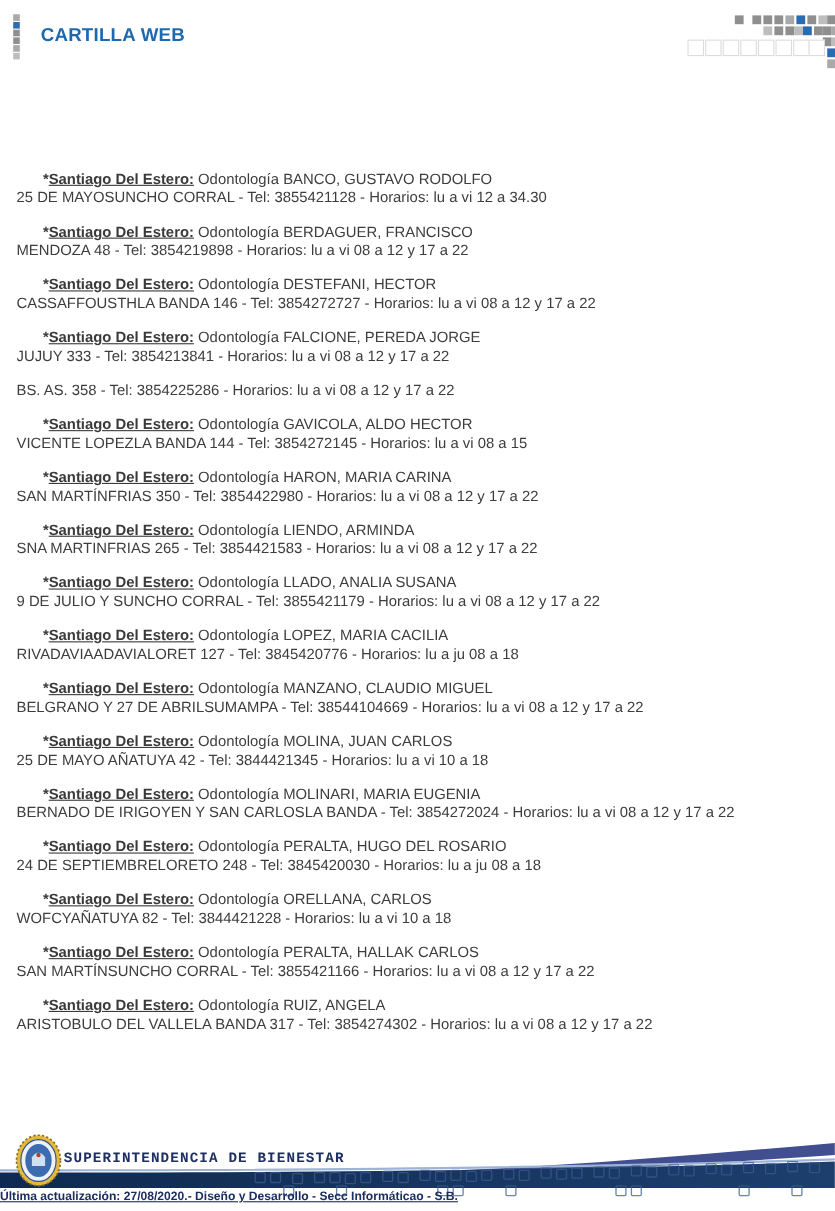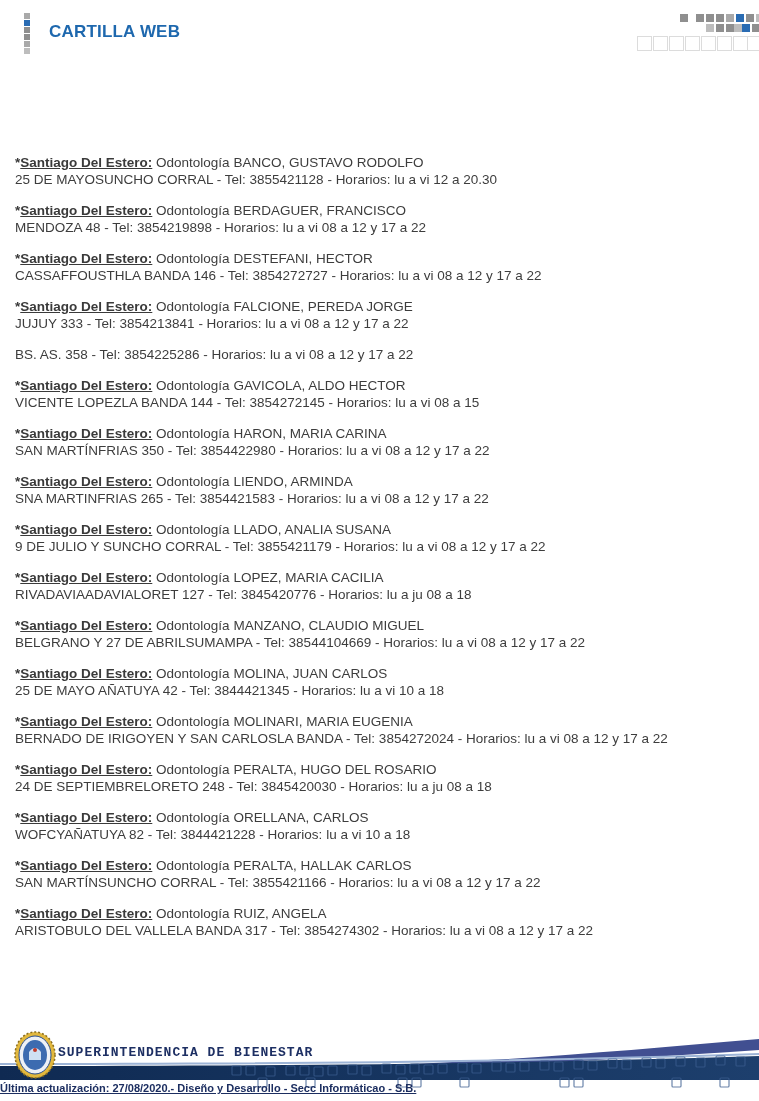--- a/index.html
+++ b/index.html
@@ -2,39 +2,39 @@
 <html><head>
 <meta charset="utf-8">
 <title>Cartilla Web</title>
 <style>
   html,body{margin:0;padding:0;background:#ffffff;}
   body{
     width:759px;height:1101px;position:relative;overflow:hidden;
     font-family:"Liberation Sans",sans-serif;color:#3d3d3d;
   }
   
-  .header{position:absolute;top:0;left:12px;width:676px;height:60px;background:#fff;}
+  .header{position:absolute;top:0;left:0;width:676px;height:60px;background:#fff;}
   .logo-strip{position:absolute;left:12px;top:13px;width:7px;}
   .logo-strip .sq{width:6px;height:6px;margin-bottom:1px;}
   .brand{
     position:absolute;left:37px;top:22px;
     font-size:17px;font-weight:bold;letter-spacing:.2px;color:#1e68ae;
   }
   .deco{position:absolute;top:0;left:0;width:759px;height:65px;pointer-events:none;}
   .deco .sq{position:absolute;width:8px;height:8px;}
   .deco .osq{position:absolute;width:13px;height:13px;border:1px solid #dcdcdc;background:#fff;}
   .g1{background:#8f8f8f;} .g2{background:#a9a9a9;} .g3{background:#bdbdbd;} .bl{background:#2a6cb3;}
   
   .content{
     position:absolute;top:140px;left:15px;right:8px;
     font-size:13.5px;line-height:17px;
   }
   .content p{margin:0;}
   .entry{margin-top:14px;}
-  .prov{font-weight:bold;color:#3a3a3a;}
+  .prov{font-weight:bold;color:#3a3a3a;margin-left:24px;}
   .prov-name{text-decoration:underline;}
   
   .footer{position:absolute;left:0;top:1020px;width:759px;height:81px;}
   .emblem{position:absolute;left:13px;top:10px;}
   .org{
     position:absolute;left:58px;top:25px;
     font-family:"Liberation Mono",monospace;font-weight:bold;
     font-size:13px;letter-spacing:1px;color:#1d2f63;
   }
   .band{position:absolute;left:0;top:18px;width:759px;height:62px;}
@@ -87,21 +87,21 @@
     <div class="osq" style="left:705px;top:36px;"></div>
     <div class="osq" style="left:721px;top:36px;"></div>
     <div class="osq" style="left:735px;top:36px;"></div>
   </div>
 </div>
 
 <div class="content">
   <div id="entries">
   <div class="entry">
     <p><span class="prov"><span>*</span><span class="prov-name">Santiago Del Estero:</span></span> <span>Odontología</span> <span>BANCO, GUSTAVO RODOLFO</span></p>
-    <p>25 DE MAYOSUNCHO CORRAL - Tel: 3855421128 - Horarios: lu a vi 12 a 20.30</p>
+    <p>25 DE MAYOSUNCHO CORRAL - Tel: 3855421128 - Horarios: lu a vi 12 a 34.30</p>
   </div>
 
   <div class="entry">
     <p><span class="prov"><span>*</span><span class="prov-name">Santiago Del Estero:</span></span> <span>Odontología</span> <span>BERDAGUER, FRANCISCO</span></p>
     <p>MENDOZA 48 - Tel: 3854219898 - Horarios: lu a vi 08 a 12 y 17 a 22</p>
   </div>
 
   <div class="entry">
     <p><span class="prov"><span>*</span><span class="prov-name">Santiago Del Estero:</span></span> <span>Odontología</span> <span>DESTEFANI, HECTOR</span></p>
     <p>CASSAFFOUSTHLA BANDA 146 - Tel: 3854272727 - Horarios: lu a vi 08 a 12 y 17 a 22</p>

